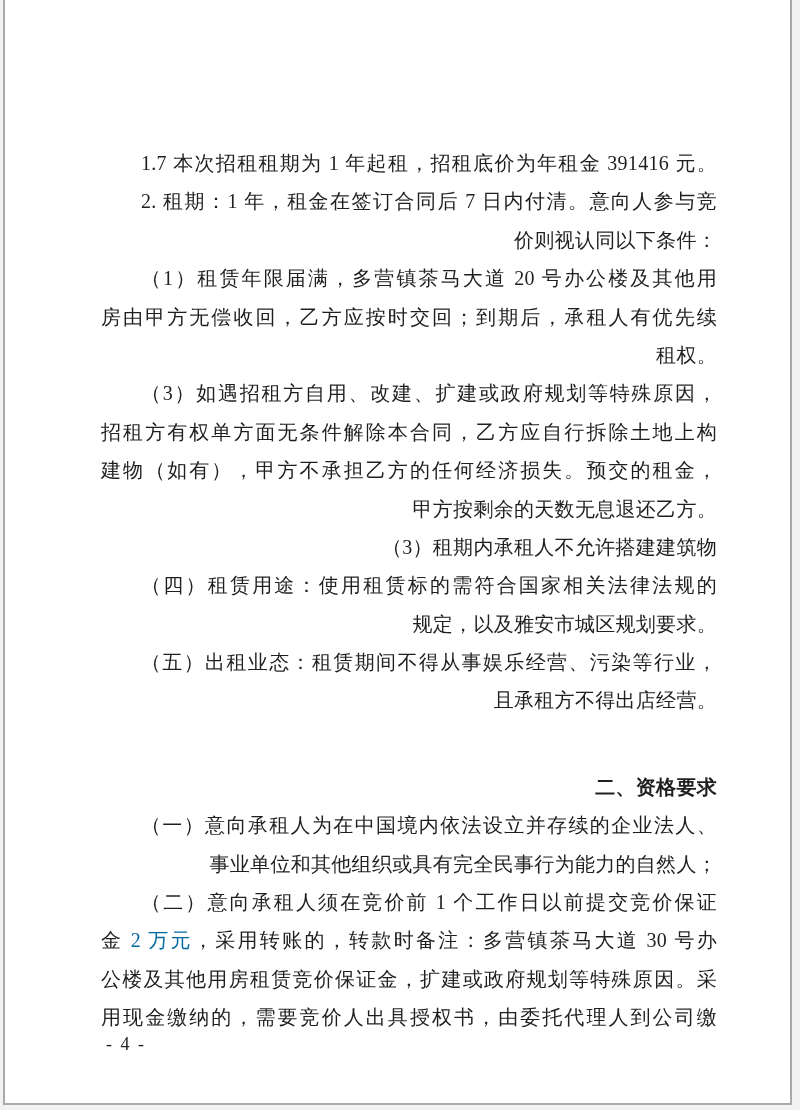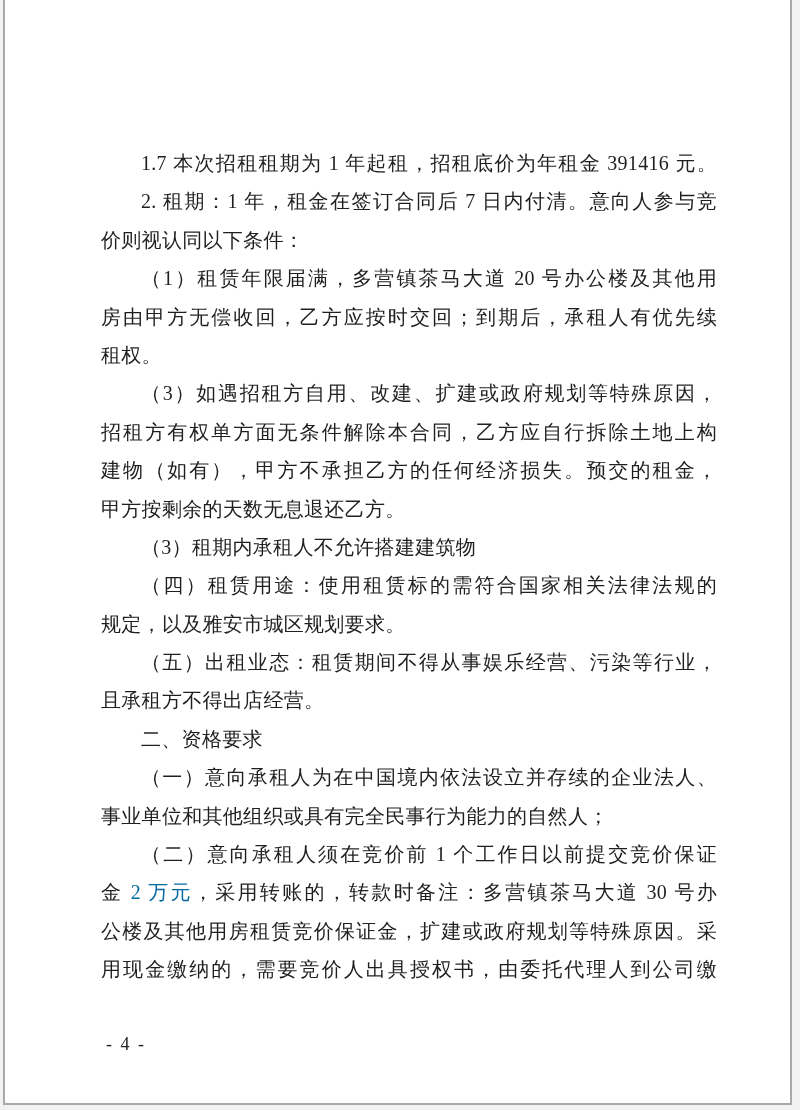--- a/index.html
+++ b/index.html
@@ -34,32 +34,33 @@
     left: 96px;
     top: 144px;
     width: 616px;
     color: #1f1f1f;
     font-size: 20px;
     line-height: 38.4px;
     letter-spacing: 0.3px;
   }
   .line {
     white-space: nowrap;
-    text-align: left;
+    text-align: right;
     height: 38.4px;
   }
   .line.justify {
     text-align: justify;
     text-align-last: justify;
   }
   .line.indent {
     text-indent: 2em;
   }
   .line.bold {
-    font-weight: normal;
+    font-weight: bold;
+    margin-top: 48px;
   }
   .footer {
     position: absolute;
     left: 101px;
     top: 1034px;
     font-size: 18px;
     letter-spacing: 2px;
     color: #262626;
   }
 </style>

